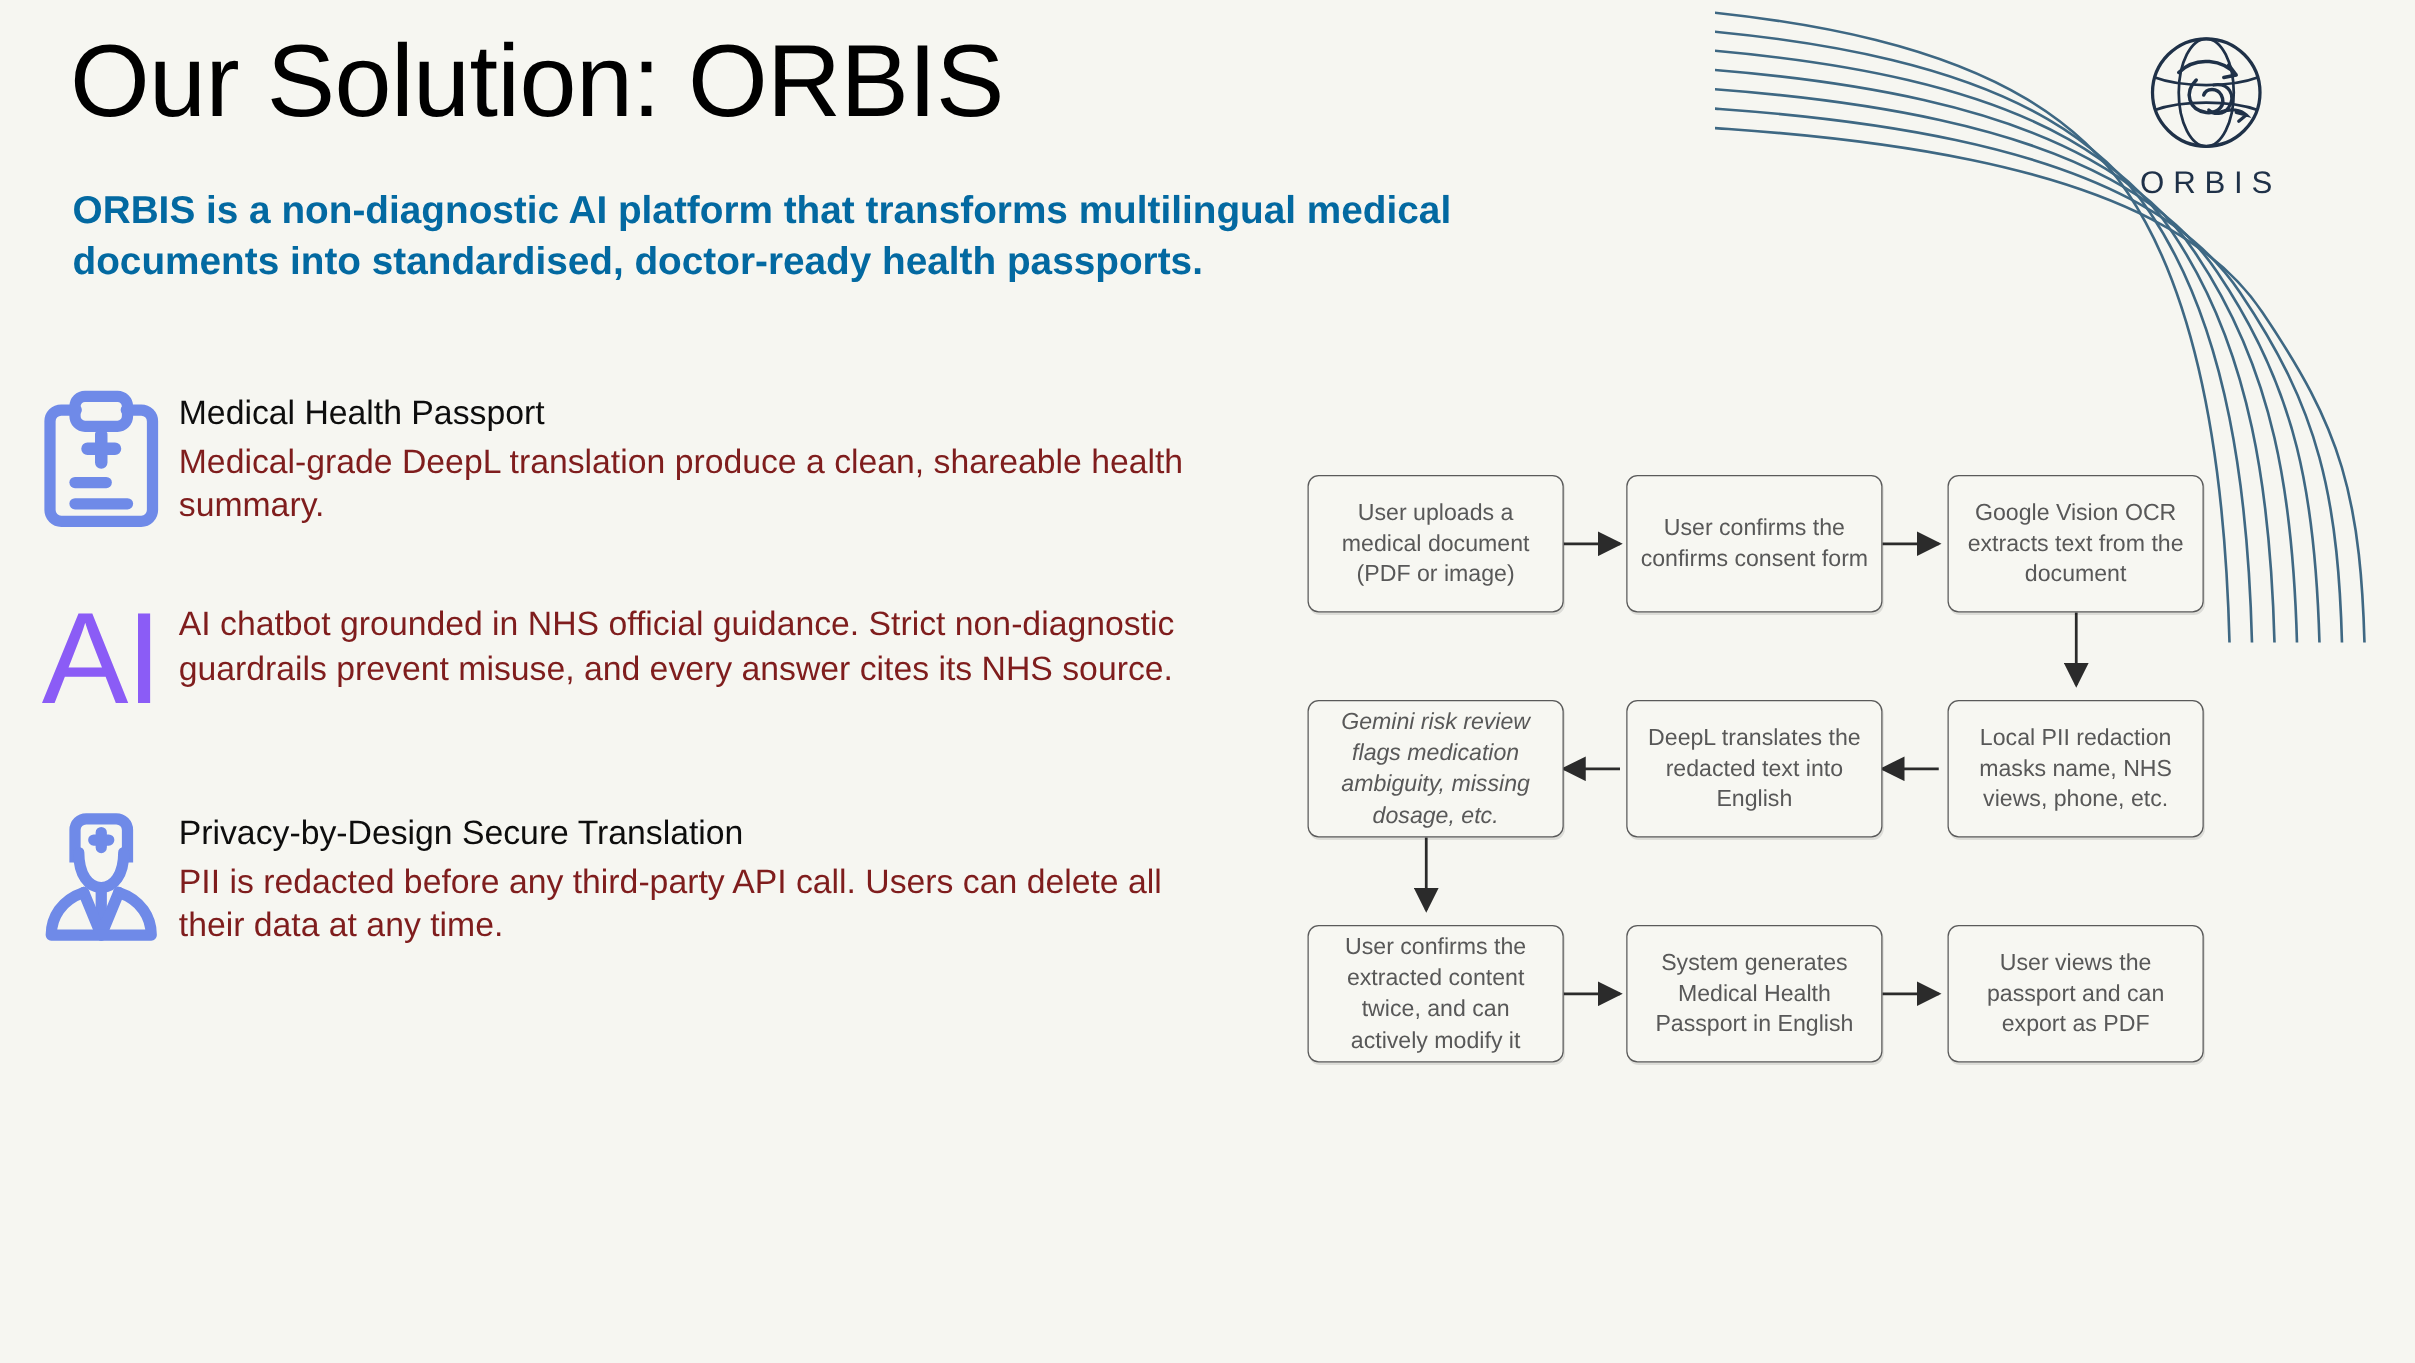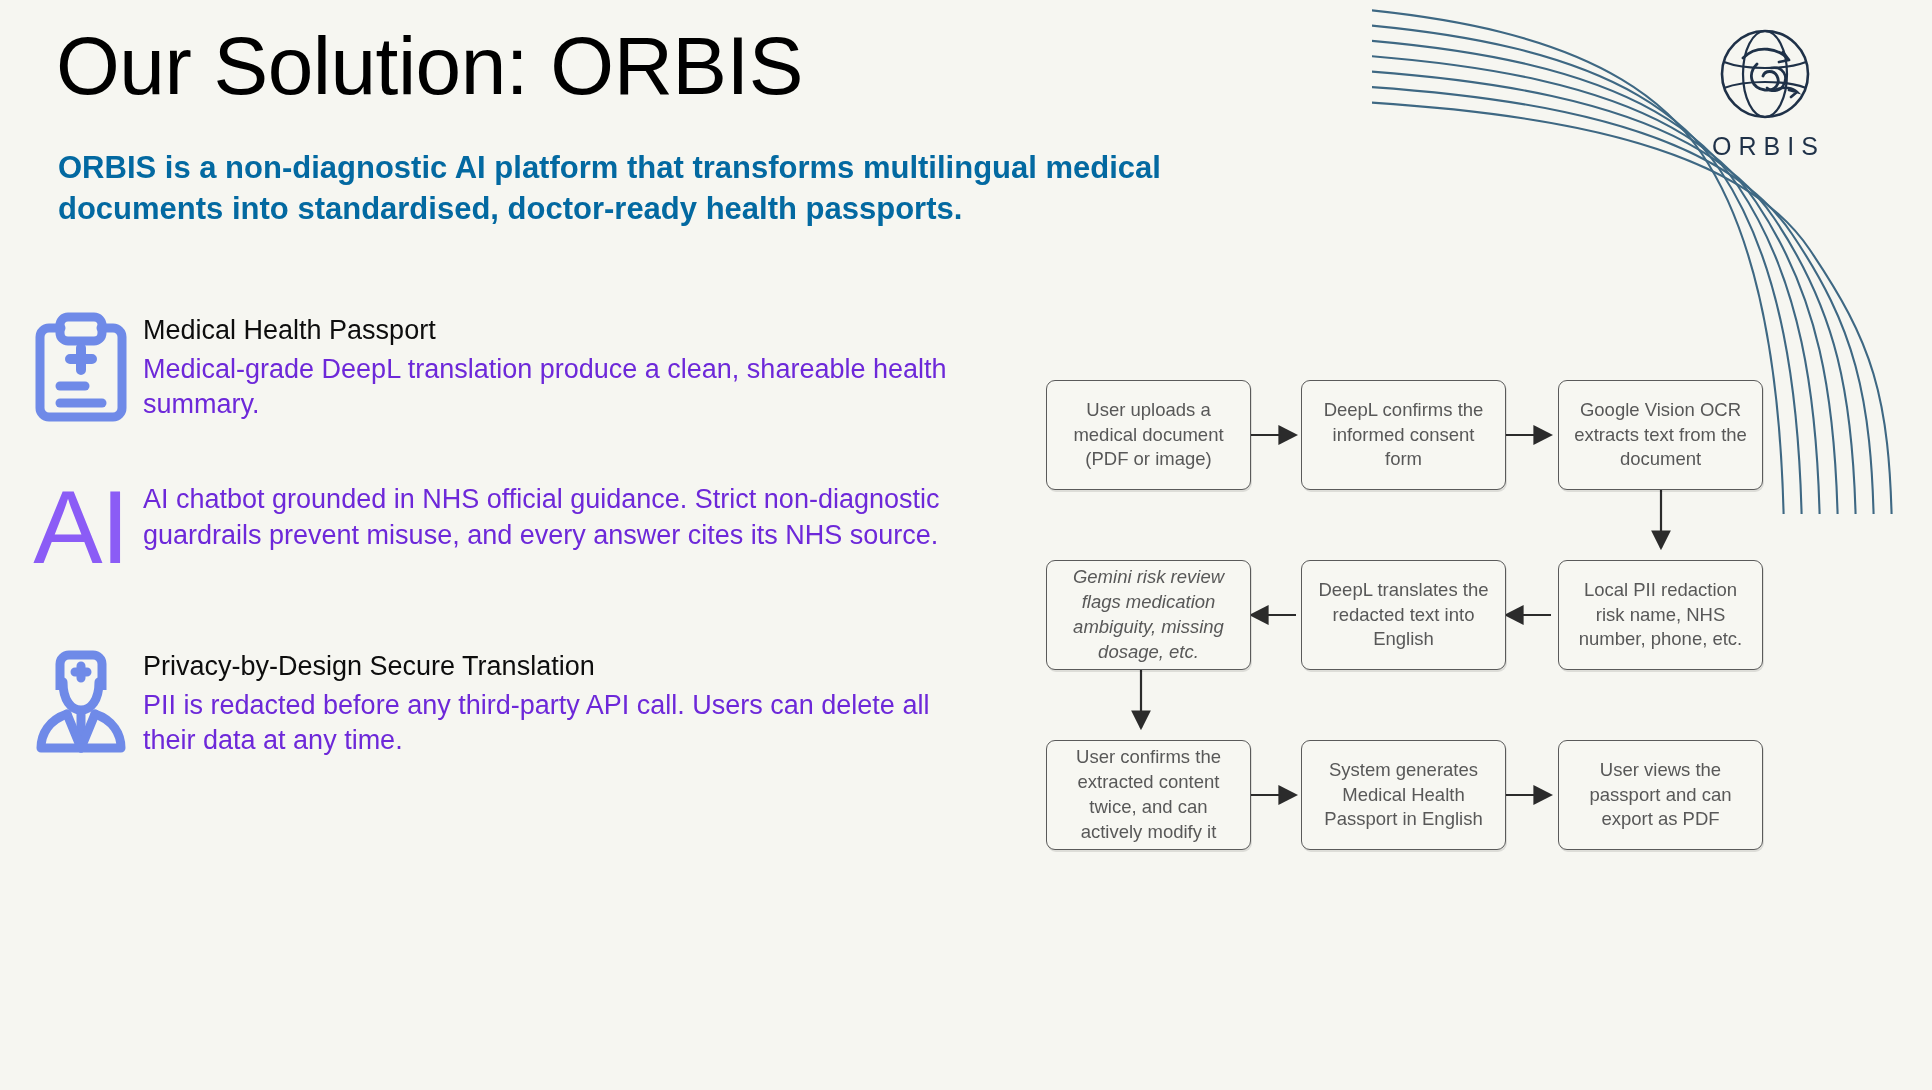--- a/index.html
+++ b/index.html
@@ -95,21 +95,21 @@
   .feature-title {
     font-size: 27px;
     font-weight: normal;
     color: #0d0d0d;
     margin-bottom: 4px;
     line-height: 1.25;
   }
   .feature-desc {
     font-size: 27px;
     line-height: 1.32;
-    color: #6d28d9;
+    color: #7f1d1d;
     max-width: 840px;
   }
   .ai-glyph {
     font-size: 104px;
     font-weight: 500;
     color: #8b5cf6;
     line-height: 0.92;
     letter-spacing: -2px;
   }
 
@@ -241,26 +241,26 @@
 
         <line x1="95" y1="290" x2="95" y2="348"></line>
 
         <line x1="205" y1="415" x2="250" y2="415"></line>
 
         <line x1="460" y1="415" x2="505" y2="415"></line>
       </g>
     </svg>
 
     <div class="flow-node" style="left:0px;   top:0px;   width:205px; height:110px;">User uploads a medical document (PDF or image)</div>
-    <div class="flow-node" style="left:255px; top:0px;   width:205px; height:110px;">DeepL confirms the informed consent form</div>
+    <div class="flow-node" style="left:255px; top:0px;   width:205px; height:110px;">User confirms the confirms consent form</div>
     <div class="flow-node" style="left:512px; top:0px;   width:205px; height:110px;">Google Vision OCR extracts text from the document</div>
 
     <div class="flow-node" style="left:0px;   top:180px; width:205px; height:110px;font-style:italic;">Gemini risk review flags medication ambiguity, missing dosage, etc.</div>
     <div class="flow-node" style="left:255px; top:180px; width:205px; height:110px;">DeepL translates the redacted text into English</div>
-    <div class="flow-node" style="left:512px; top:180px; width:205px; height:110px;">Local PII redaction risk name, NHS number, phone, etc.</div>
+    <div class="flow-node" style="left:512px; top:180px; width:205px; height:110px;">Local PII redaction masks name, NHS views, phone, etc.</div>
 
     <div class="flow-node" style="left:0px;   top:360px; width:205px; height:110px;">User confirms the extracted content twice, and can actively modify it</div>
     <div class="flow-node" style="left:255px; top:360px; width:205px; height:110px;">System generates Medical Health Passport in English</div>
     <div class="flow-node" style="left:512px; top:360px; width:205px; height:110px;">User views the passport and can export as PDF</div>
 
   </div>
 
 </div>
 
 </body></html>

